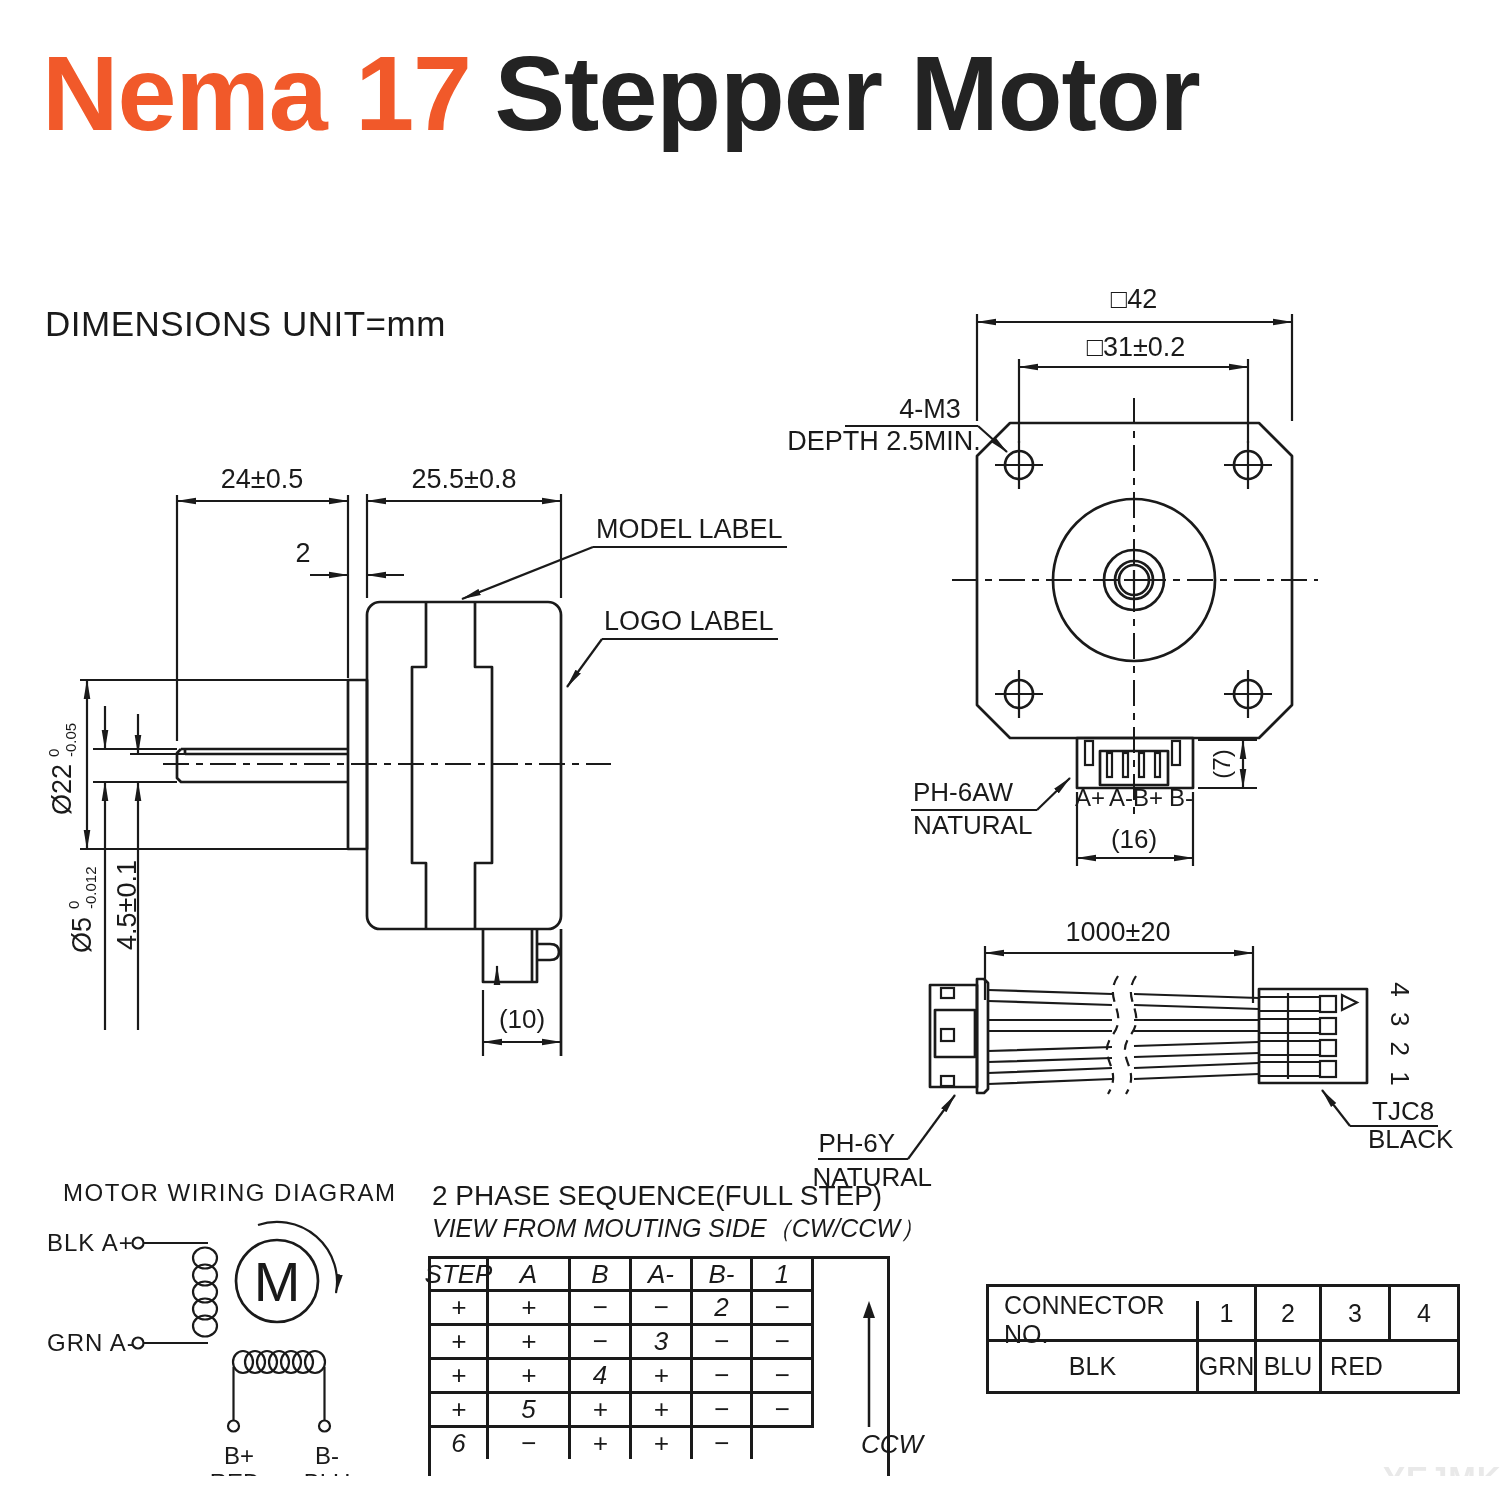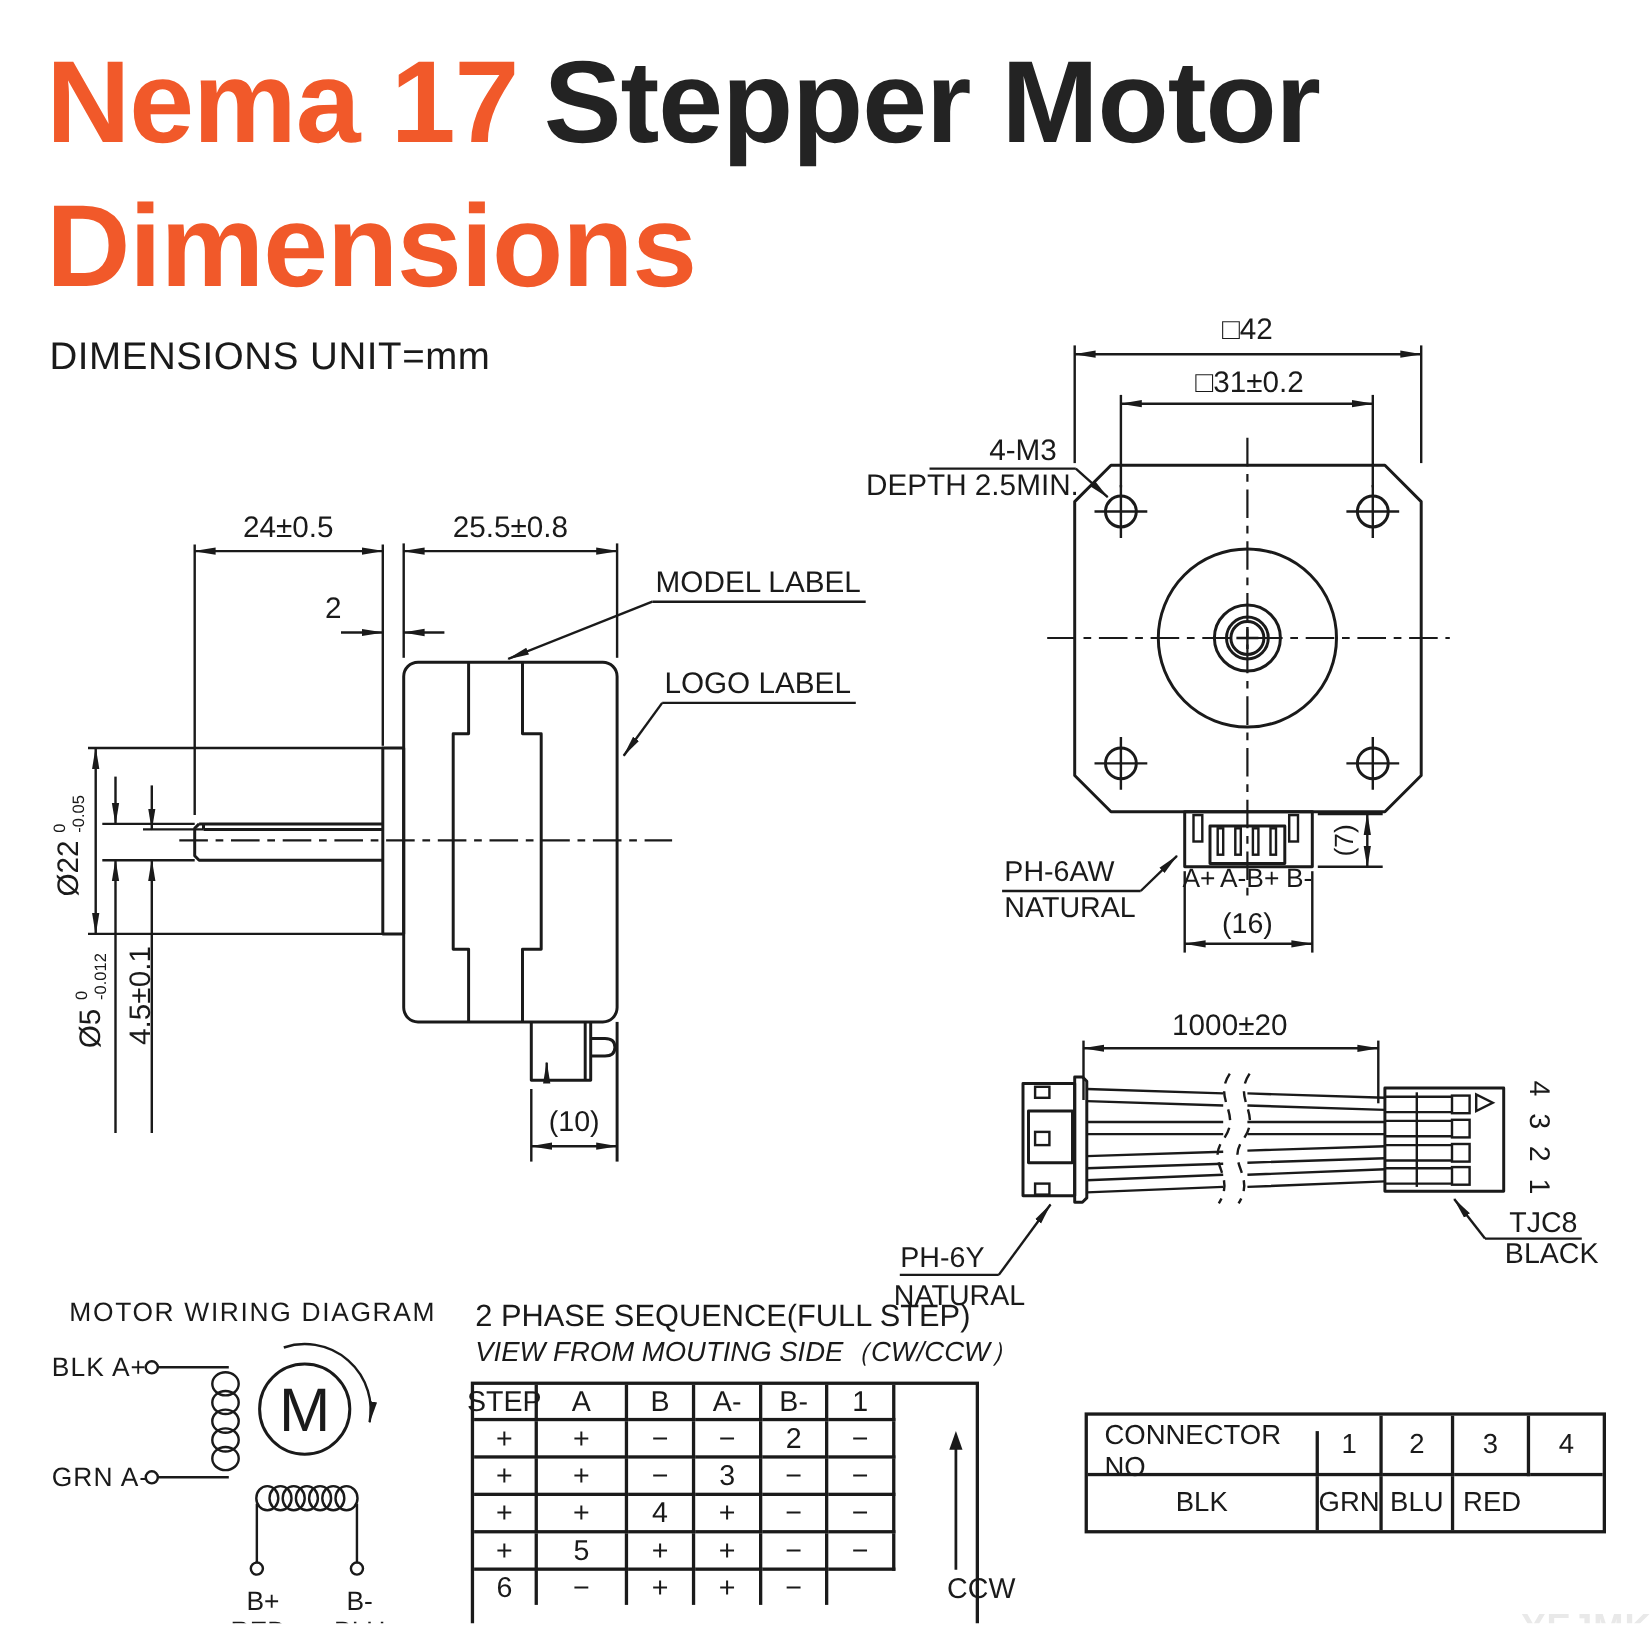--- a/index.html
+++ b/index.html
@@ -19,21 +19,21 @@
   .bk{stroke:#1a1a1a;stroke-width:2.2;fill:none;stroke-dasharray:10 7;}
   text{fill:#1a1a1a;font-family:"Liberation Sans",sans-serif;}
   .t27{font-size:27px;} .t26{font-size:26px;} .t24{font-size:24px;} .t15{font-size:15px;}
   .tm{text-anchor:middle;} .te{text-anchor:end;}
   .mletter{font-size:56px;}
   
   .ptable{position:absolute;left:428px;top:1256px;width:462px;height:234px;
           border:3px solid #1a1a1a;box-sizing:border-box;display:grid;
           grid-template-columns:58px 82px 61px 61px 60px 61px 1fr;
           grid-template-rows:33px repeat(6,1fr);font-size:26px;}
-  .ptable div{display:flex;align-items:center;justify-content:center;box-sizing:border-box;}
+  .ptable div{display:flex;align-items:center;justify-content:center;box-sizing:border-box;font-style:italic;}
   .cr{border-right:3px solid #1a1a1a;}
   .cb{border-bottom:3px solid #1a1a1a;}
   .pcw{grid-area:1/1/8/2;flex-direction:column;justify-content:flex-start;}
   .pccw{grid-area:1/7/8/8;flex-direction:column;justify-content:flex-start;}
   .pcw span{margin-top:8px;} .pccw span{margin-top:2px;margin-left:47px;}
   .ptitle1{position:absolute;left:432px;top:1180px;font-size:28px;white-space:nowrap;}
   .ptitle2{position:absolute;left:432px;top:1212px;font-size:25px;white-space:nowrap;font-style:italic;}
   
   .ctable{position:absolute;left:986px;top:1284px;width:474px;height:110px;
           border:3px solid #1a1a1a;box-sizing:border-box;display:grid;
@@ -45,21 +45,20 @@
   .watermark{position:absolute;left:1383px;top:1460px;font-size:33px;font-weight:bold;
              letter-spacing:1px;color:#E9E9E9;}
 </style>
 </head>
 <body>
 
 <div id="canvas">
 
   <h1 class="title">
     <span class="accent">Nema 17</span><span class="dark">Stepper Motor</span><br>
-    <span class="accent">Dimensions</span>
   </h1>
   <div class="unit-note">DIMENSIONS UNIT=mm</div>
 
   <svg style="left:40px;top:430px;" width="800" height="660" viewBox="40 430 800 660">
     <defs>
       <marker id="ar" viewBox="0 0 20 8" refX="19" refY="4" markerWidth="20" markerHeight="8" markerUnits="userSpaceOnUse" orient="auto-start-reverse">
         <path d="M20,4 L0,0.7 L0,7.3 Z" fill="#1a1a1a"></path>
       </marker>
     </defs>
 

